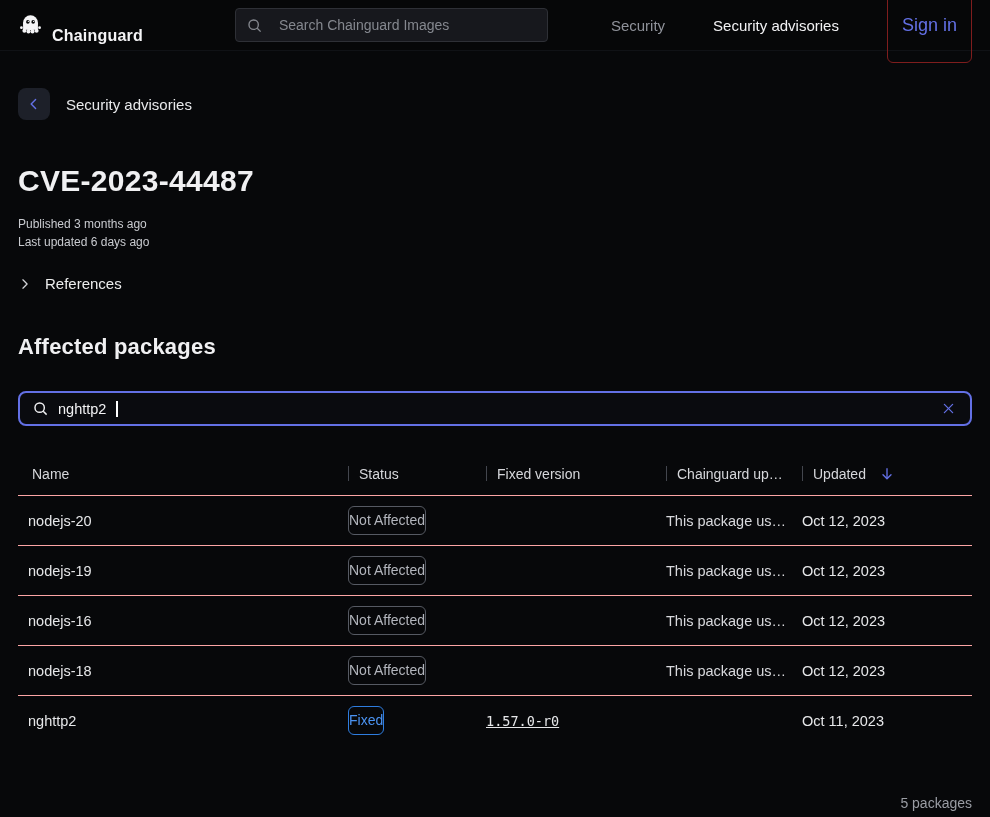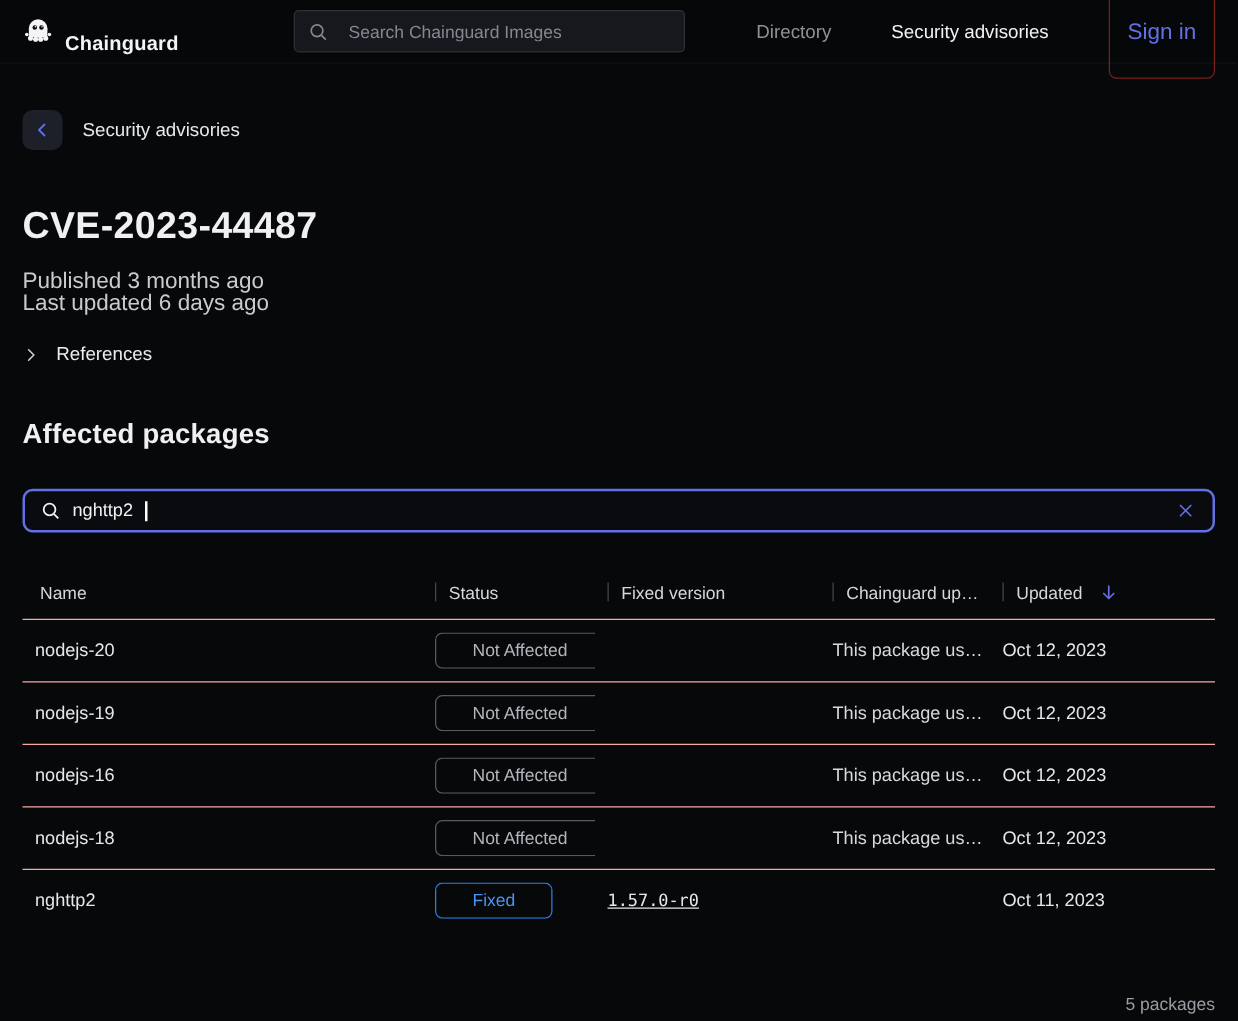--- a/index.html
+++ b/index.html
@@ -60,21 +60,21 @@
     background: #1d2029;
     border: none; border-radius: 8px;
     display: flex; align-items: center; justify-content: center;
     cursor: pointer;
   }
   .breadcrumb-label { font-size: 15px; color: #e8e9eb; }
 
   .page-title { margin-top: 44px; font-size: 30px; font-weight: 700; color: #f0f0f2; letter-spacing: .3px; }
 
   .meta { margin-top: 17px; }
-  .meta div { font-size: 18px; color: #c9cbd0; line-height: 18px; }
+  .meta div { font-size: 12px; color: #c9cbd0; line-height: 18px; }
 
   .references-row { margin-top: 24px; display: flex; align-items: center; gap: 13px; cursor: pointer; }
   .references-label { font-size: 15px; color: #eceded; }
 
   .section-heading { margin-top: 42px; font-size: 22px; font-weight: 700; color: #f0f0f2; letter-spacing: .2px; }
 
   .pkg-search {
     margin-top: 31px;
     position: relative;
     width: 954px; height: 35px;
@@ -107,21 +107,21 @@
   .sort-arrow { margin-left: 13px; display: flex; align-items: center; }
 
   .trow { height: 50px; border-top: 1px solid #fca5a5; }
   .td { padding-left: 10px; font-size: 14.5px; color: #e6e7e9; overflow: hidden; white-space: nowrap; }
   .td.muted { color: #d8d9dd; }
   .td.mono { font-family: "DejaVu Sans Mono", monospace; font-size: 13.5px; text-decoration: underline; }
 
   .badge {
     display: inline-block;
     font-size: 14px;
-    padding: 5px 29px 6px;
+    padding: 5px 0 6px;
     border-radius: 6px;
     border: 1px solid #565a63;
     color: #b2b5bc;
   }
   .badge.fixed { border-color: #2e7de0; color: #4b93f2; }
 
   .table-footer { margin-top: 50px; text-align: right; font-size: 14px; color: #9a9da4; }
 
   .icon { display: inline-flex; align-items: center; justify-content: center; }
 </style>
@@ -155,21 +155,21 @@
     <span class="icon">
       <svg width="17" height="17" viewBox="0 0 20 20" fill="none" stroke="#85888f" stroke-width="1.6">
         <circle cx="9" cy="9" r="5.5"></circle>
           <line x1="13.2" y1="13.2" x2="17.2" y2="17.2"></line>
       </svg>
     </span>
     <input type="text" placeholder="Search Chainguard Images" style="">
   </div>
 
   <nav class="topnav">
-    <span class="nav-link">Directory</span>
+    <span class="nav-link">Security</span>
     <span class="nav-link active">Security advisories</span>
     <button class="signin-btn">Sign in</button>
   </nav>
 </header>
 
 <main class="main">
 
   <div class="breadcrumb-row">
     <button class="back-btn">
       <span class="icon">

